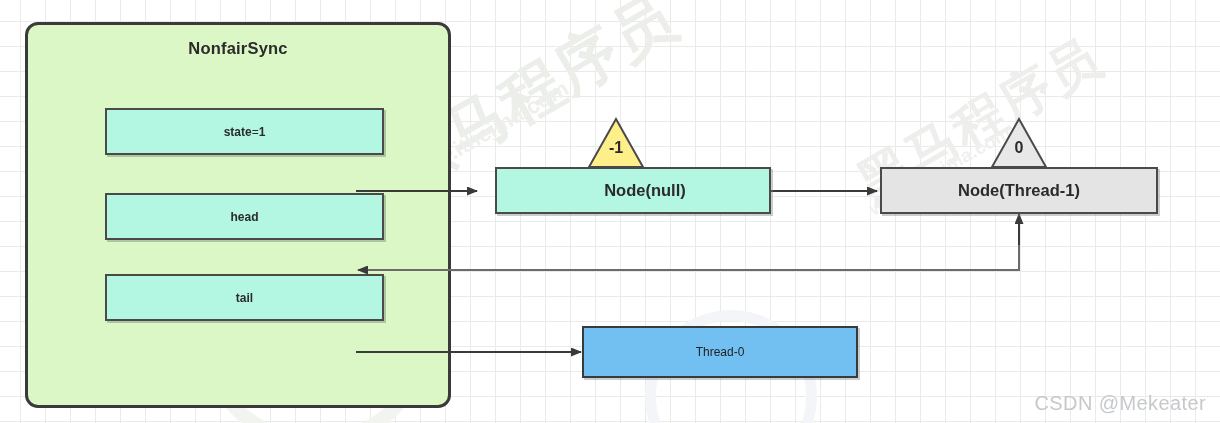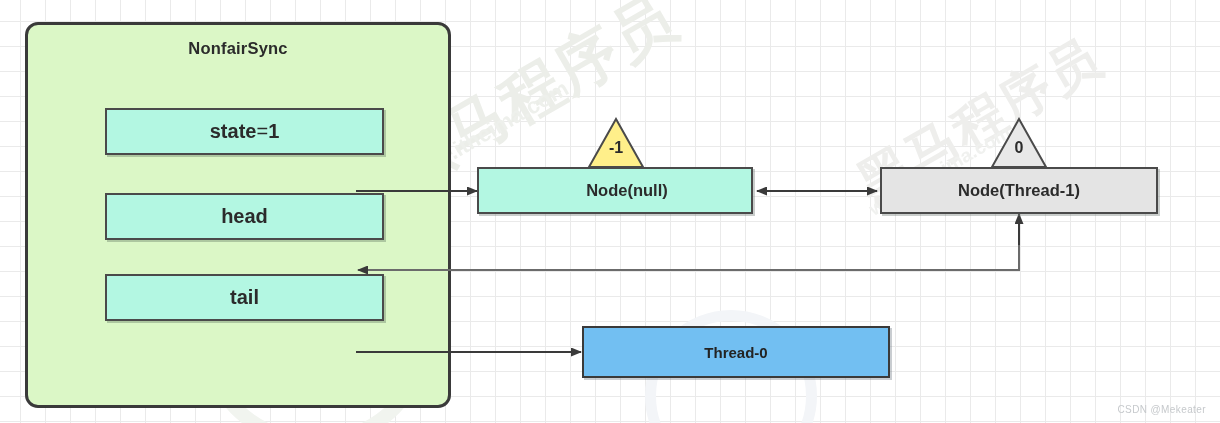--- a/index.html
+++ b/index.html
@@ -100,21 +100,21 @@
     position: absolute;
     left: 77px;
     width: 279px;
     height: 47px;
     box-sizing: border-box;
     background: #b3f7e2;
     border: 2px solid #4a4a4a;
     display: flex;
     align-items: center;
     justify-content: center;
-    font-size: 20px;
+    font-size: 12px;
     font-weight: 700;
     color: #2b2b2b;
     box-shadow: 2px 2px 0 rgba(90,110,90,0.35);
   }
   .fieldbox .eq { font-weight: 400; }
 
   #box-state { top: 83px; }
   #box-head  { top: 168px; }
   #box-tail  { top: 249px; }
   #box-owner { top: 329px; }
@@ -127,42 +127,42 @@
     display: flex;
     align-items: center;
     justify-content: center;
     font-size: 16.5px;
     font-weight: 700;
     color: #2b2b2b;
     border: 2px solid #4a4a4a;
     box-shadow: 2px 2px 0 rgba(120,130,125,0.4);
   }
   #node-null {
-    left: 477px; top: 167px;
+    left: 495px; top: 167px;
     width: 276px;
     background: #b3f7e2;
     padding-left: 24px;
   }
   #node-thread1 {
     left: 880px; top: 167px;
     width: 278px;
     background: #e4e4e4;
   }
   #thread0-box {
     position: absolute;
     left: 582px; top: 326px;
-    width: 308px; height: 52px;
+    width: 276px; height: 52px;
     box-sizing: border-box;
     background: #72bff2;
     border: 2px solid #3a3a3a;
     display: flex;
     align-items: center;
     justify-content: center;
-    font-size: 15px;
-    font-weight: 700;
+    font-size: 12px;
+    font-weight: 400;
     color: #232323;
     box-shadow: 2px 2px 0 rgba(120,130,140,0.4);
   }
 
   
   .tri-wrap {
     position: absolute;
     width: 58px;
     height: 52px;
   }
@@ -185,21 +185,21 @@
     left: 0; top: 0;
     width: 1220px; height: 423px;
     pointer-events: none;
   }
 
   
   .credit {
     position: absolute;
     right: 14px;
     bottom: 8px;
-    font-size: 10px;
+    font-size: 20px;
     color: #c6c9cc;
     letter-spacing: 0.4px;
   }
 </style>
 </head>
 <body>
 
 <div id="canvas">
 
   <div class="wm wm-cn1">黑马程序员</div>

